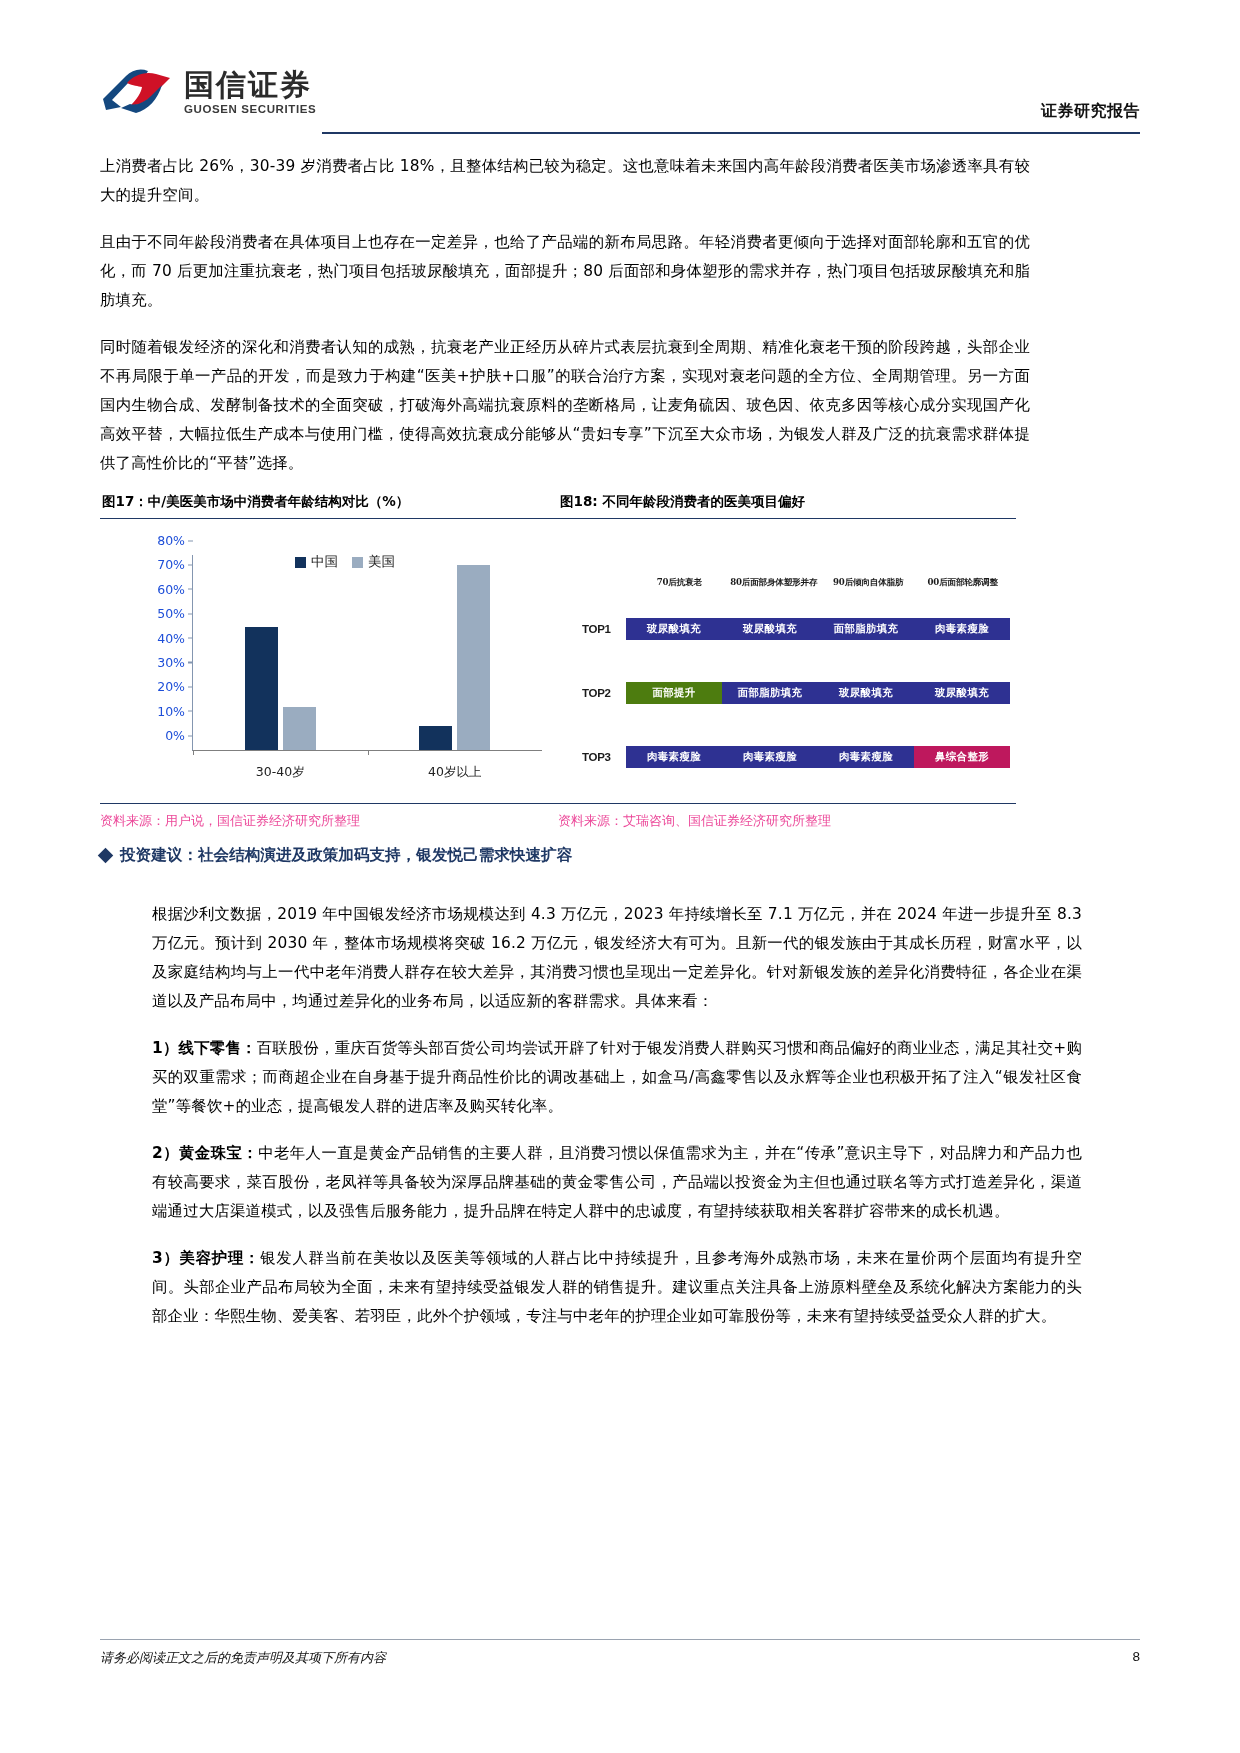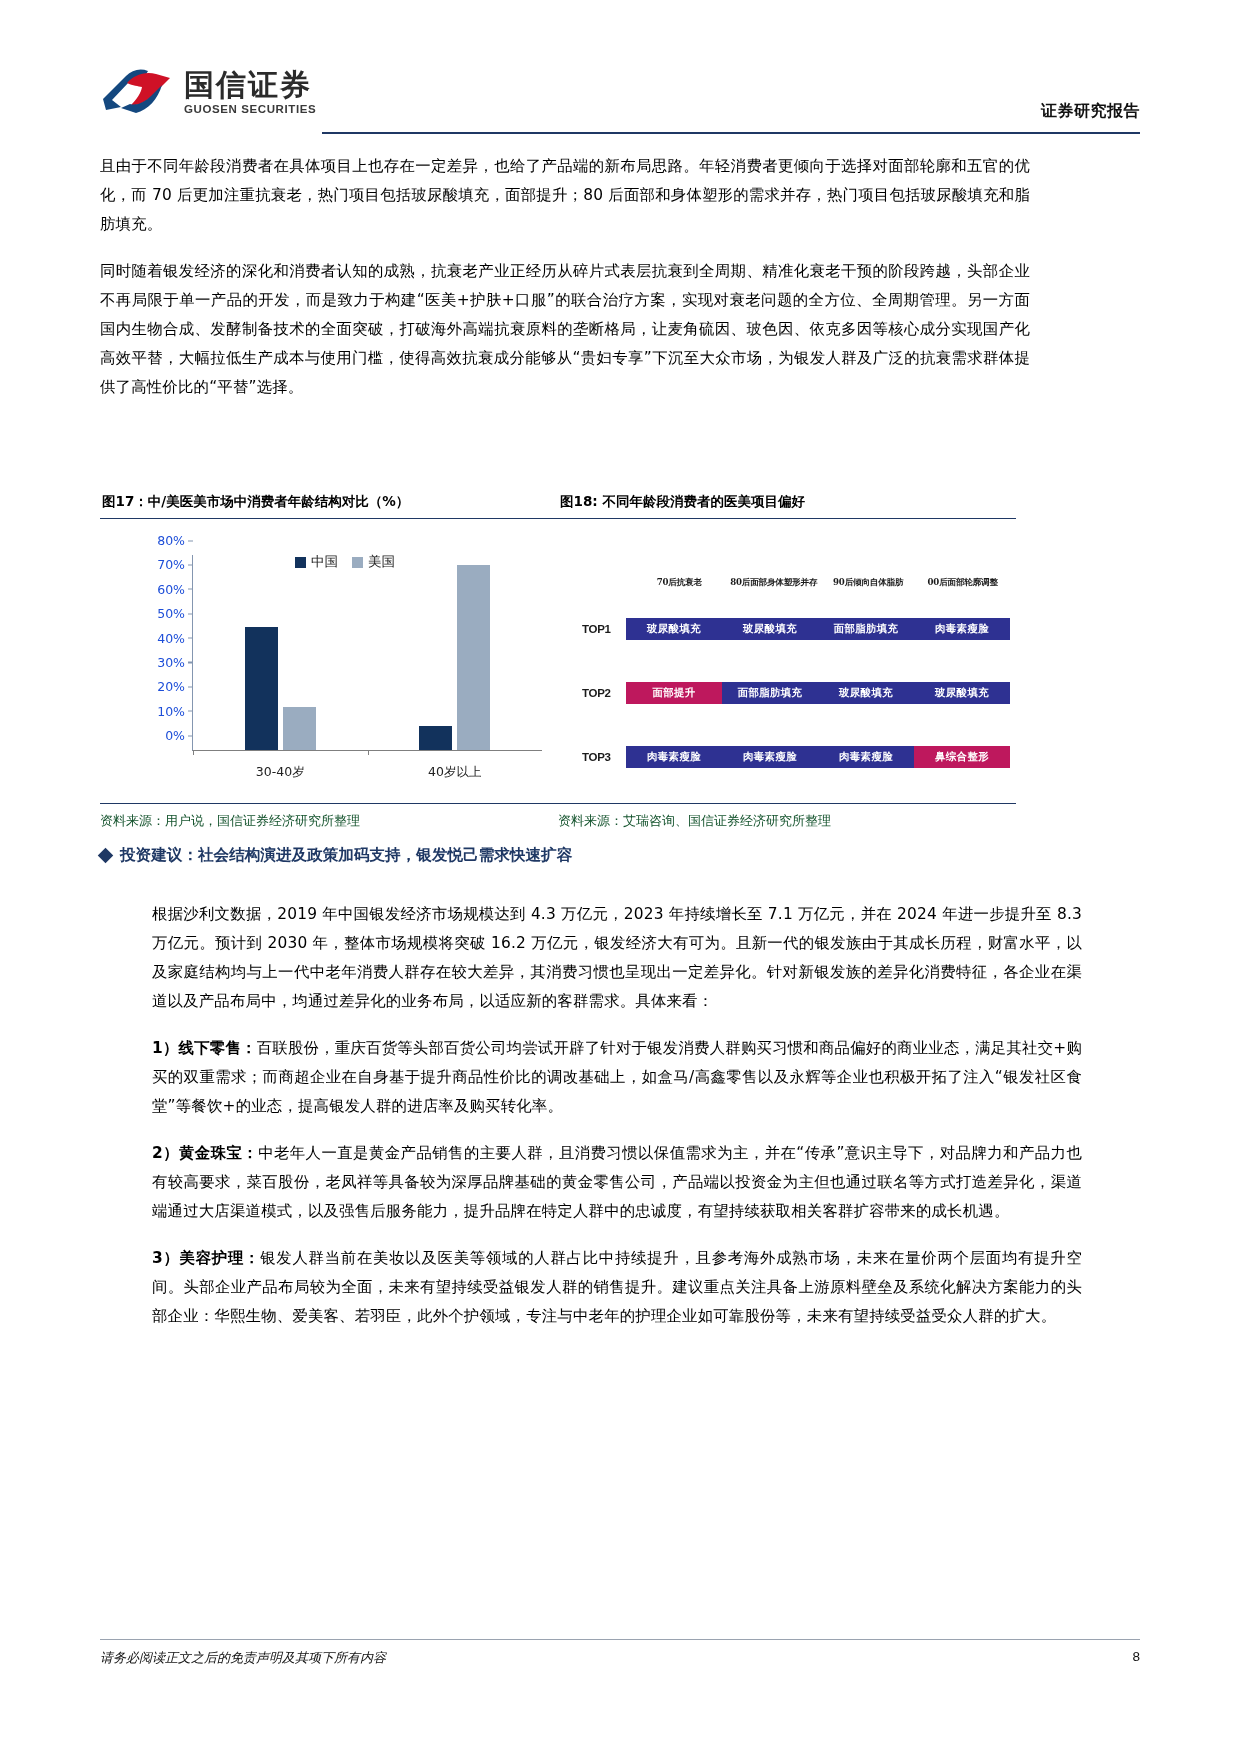--- a/index.html
+++ b/index.html
@@ -114,21 +114,21 @@
   .fig-canvas {
     height: 284px;
     position: relative;
     background: #fff;
   }
   .fig-src {
     border-top: 1.6px solid #1f3864;
     padding-top: 8px;
     font-family: "DejaVu Sans", sans-serif;
     font-size: 13px;
-    color: #14532d;
+    color: #ec4899;
   }
 
   
   .chart {
     position: absolute;
     inset: 0;
   }
   .plot {
     position: absolute;
     left: 92px;
@@ -347,20 +347,21 @@
       <div class="logo-text">
         <div class="logo-cn">国信证券</div>
         <div class="logo-en">GUOSEN SECURITIES</div>
       </div>
     </div>
     <div class="header-right">证券研究报告</div>
     <div class="header-rule"></div>
   </div>
 
   <div class="content">
+    <p class="para">上消费者占比 26%，30-39 岁消费者占比 18%，且整体结构已较为稳定。这也意味着未来国内高年龄段消费者医美市场渗透率具有较大的提升空间。</p>
     <p class="para">且由于不同年龄段消费者在具体项目上也存在一定差异，也给了产品端的新布局思路。年轻消费者更倾向于选择对面部轮廓和五官的优化，而 70 后更加注重抗衰老，热门项目包括玻尿酸填充，面部提升；80 后面部和身体塑形的需求并存，热门项目包括玻尿酸填充和脂肪填充。</p>
     <p class="para">同时随着银发经济的深化和消费者认知的成熟，抗衰老产业正经历从碎片式表层抗衰到全周期、精准化衰老干预的阶段跨越，头部企业不再局限于单一产品的开发，而是致力于构建“医美+护肤+口服”的联合治疗方案，实现对衰老问题的全方位、全周期管理。另一方面国内生物合成、发酵制备技术的全面突破，打破海外高端抗衰原料的垄断格局，让麦角硫因、玻色因、依克多因等核心成分实现国产化高效平替，大幅拉低生产成本与使用门槛，使得高效抗衰成分能够从“贵妇专享”下沉至大众市场，为银发人群及广泛的抗衰需求群体提供了高性价比的“平替”选择。</p>
   </div>
 
   <div class="figs">
 
     <div class="fig">
       <div class="fig-title">图17：中/美医美市场中消费者年龄结构对比（%）</div>
       <div class="fig-canvas">
         <div class="chart">
@@ -427,21 +428,21 @@
                 <div class="cellwrap">
                   <div class="chip" style="background: rgb(46, 49, 146);">面部脂肪填充</div>
                 </div>
                 <div class="cellwrap">
                   <div class="chip" style="background: rgb(46, 49, 146);">肉毒素瘦脸</div>
                 </div>
               </div>
               <div class="matrix-row">
                 <div class="row-label">TOP2</div>
                 <div class="cellwrap">
-                  <div class="chip" style="background: #be185d;">面部提升</div>
+                  <div class="chip" style="background: #4d7c0f;">面部提升</div>
                 </div>
                 <div class="cellwrap">
                   <div class="chip" style="background: rgb(46, 49, 146);">面部脂肪填充</div>
                 </div>
                 <div class="cellwrap">
                   <div class="chip" style="background: rgb(46, 49, 146);">玻尿酸填充</div>
                 </div>
                 <div class="cellwrap">
                   <div class="chip" style="background: rgb(46, 49, 146);">玻尿酸填充</div>
                 </div>

